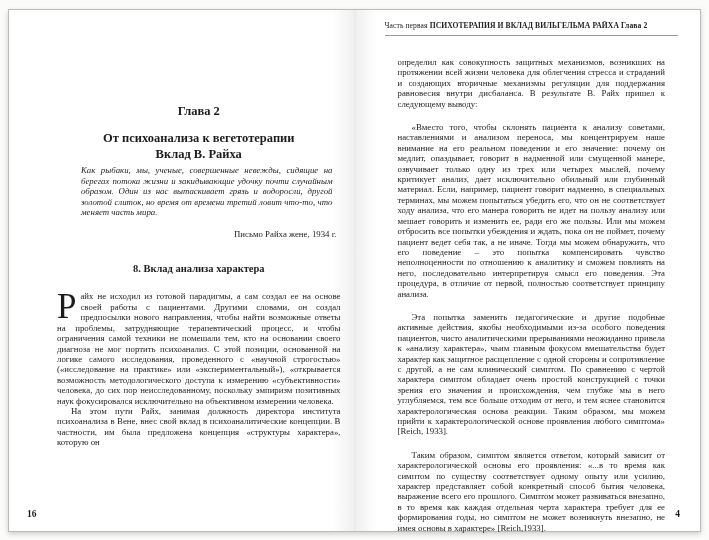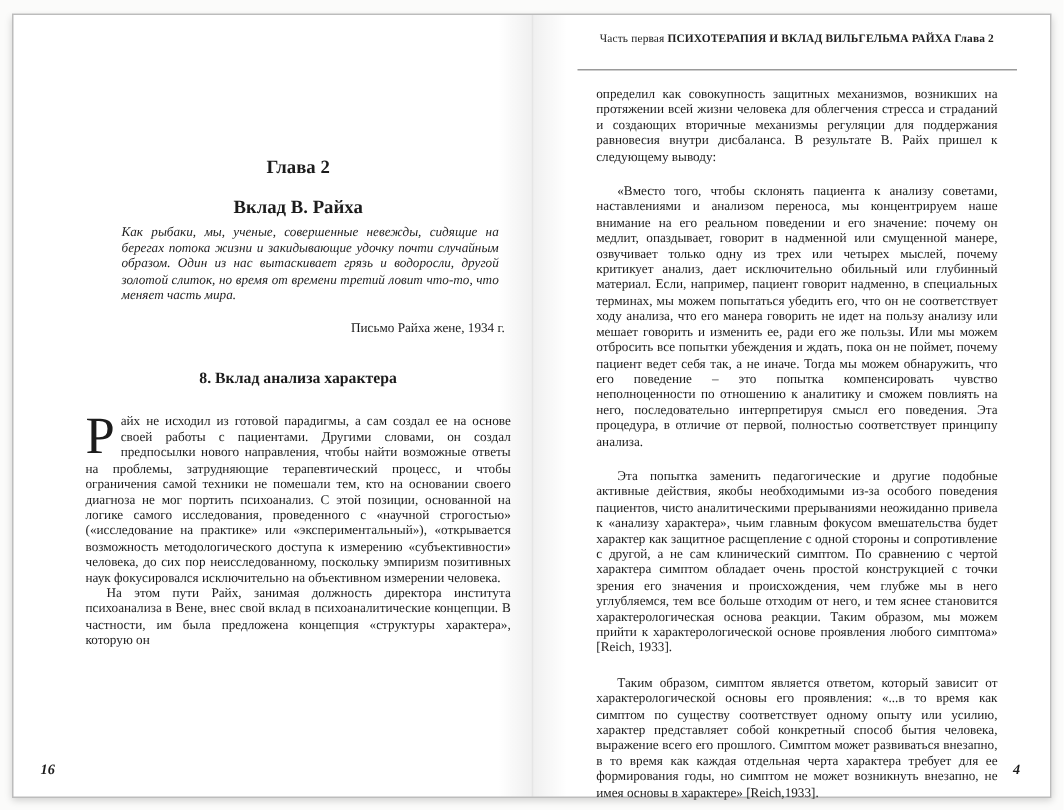--- a/index.html
+++ b/index.html
@@ -28,25 +28,25 @@
     background: linear-gradient(to right, rgba(0,0,0,0) 0%, rgba(0,0,0,0.06) 48%, rgba(0,0,0,0.10) 50%, rgba(0,0,0,0.06) 52%, rgba(0,0,0,0) 100%);
     pointer-events: none;
   }
   .page { position: relative; width: 50%; height: 100%; }
   .page.left  { padding: 94px 14px 0 48px; }
   .page.right { padding: 34px 22px 0 30px; }
 
   .running-header {
     position: absolute;
     top: 11px; left: 30px; right: 22px;
-    text-align: center;
+    text-align: left;
     font-size: 7.6px;
     letter-spacing: 0.1px;
     border-bottom: 1px solid #9a9a9a;
-    padding-bottom: 16px;
+    padding-bottom: 5px;
     white-space: nowrap;
     color: #222;
   }
   .running-header .rh-part { font-weight: normal; }
   .running-header .rh-bold { font-weight: bold; }
 
   .chapter-label {
     text-align: center;
     font-weight: bold;
     font-size: 12.5px;
@@ -90,33 +90,33 @@
     padding: 1px 4px 0 0;
   }
   .para-indent { text-indent: 14px; }
   .page.right .body-text p { margin: 13px; }
 
   .page-number {
     position: absolute;
     bottom: 12px;
     font-size: 9.5px;
     font-weight: bold;
-    font-style: italic;
   }
   .page-number.pn-left  { left: 18px; }
   .page-number.pn-right { right: 20px; }
 </style>
 </head>
 <body>
 
 <div class="spread">
 
   <div class="page left">
     <div class="chapter-label">Глава 2</div>
     <div class="chapter-title">
+      <div>От психоанализа к вегетотерапии</div>
       <div>Вклад  В. Райха</div>
     </div>
     <div class="epigraph">Как рыбаки, мы, ученые, совершенные невежды, сидящие на берегах потока жизни и закидывающие удочку почти случайным образом. Один из нас вытаскивает грязь и водоросли, другой золотой слиток, но время от времени третий ловит что-то, что меняет часть мира.</div>
     <div class="epigraph-attribution">Письмо Райха жене, 1934 г.</div>
     <div class="section-heading">
       <div>8. Вклад анализа характера</div>
     </div>
     <div class="body-text">
       <p><span class="drop-cap">Р</span><span>айх не исходил из готовой парадигмы, а сам создал ее на основе своей работы с пациентами. Другими словами, он создал предпосылки нового направления, чтобы найти возможные ответы на проблемы, затрудняющие терапевтический процесс, и чтобы ограничения самой техники не помешали тем, кто на основании своего диагноза не мог портить психоанализ. С этой позиции, основанной на логике самого исследования, проведенного с «научной строгостью» («исследование на практике» или «экспериментальный»), «открывается возможность методологического доступа к измерению «субъективности» человека, до сих пор неисследованному, поскольку эмпиризм позитивных наук фокусировался исключительно на объективном измерении человека.</span></p>
       <p class="para-indent">На этом пути Райх, занимая должность директора института психоанализа в Вене, внес свой вклад в психоаналитические концепции. В частности, им была предложена концепция «структуры характера», которую он</p>

